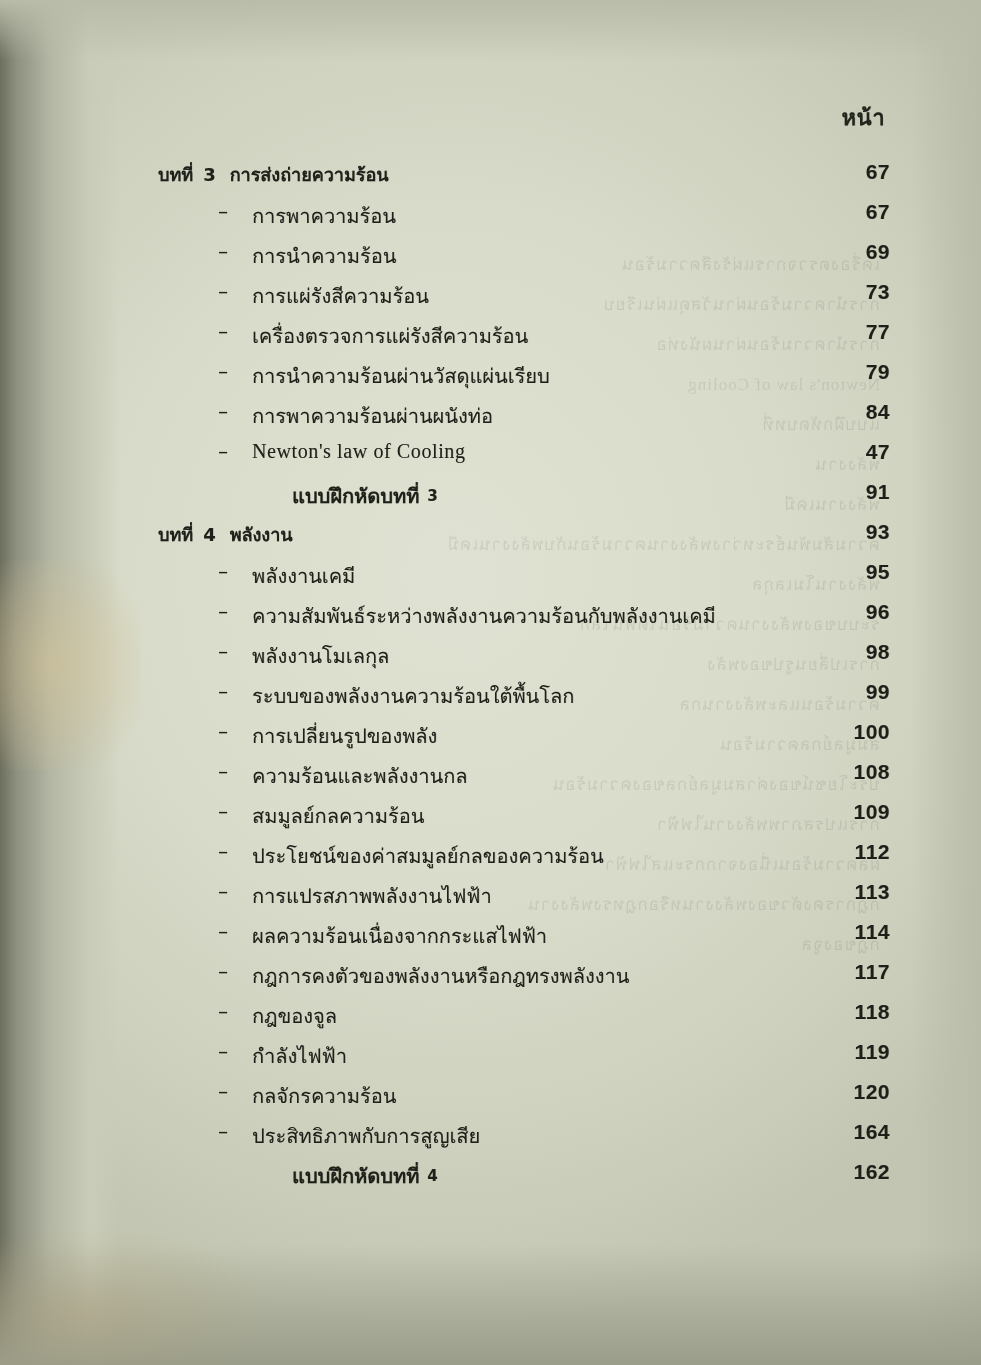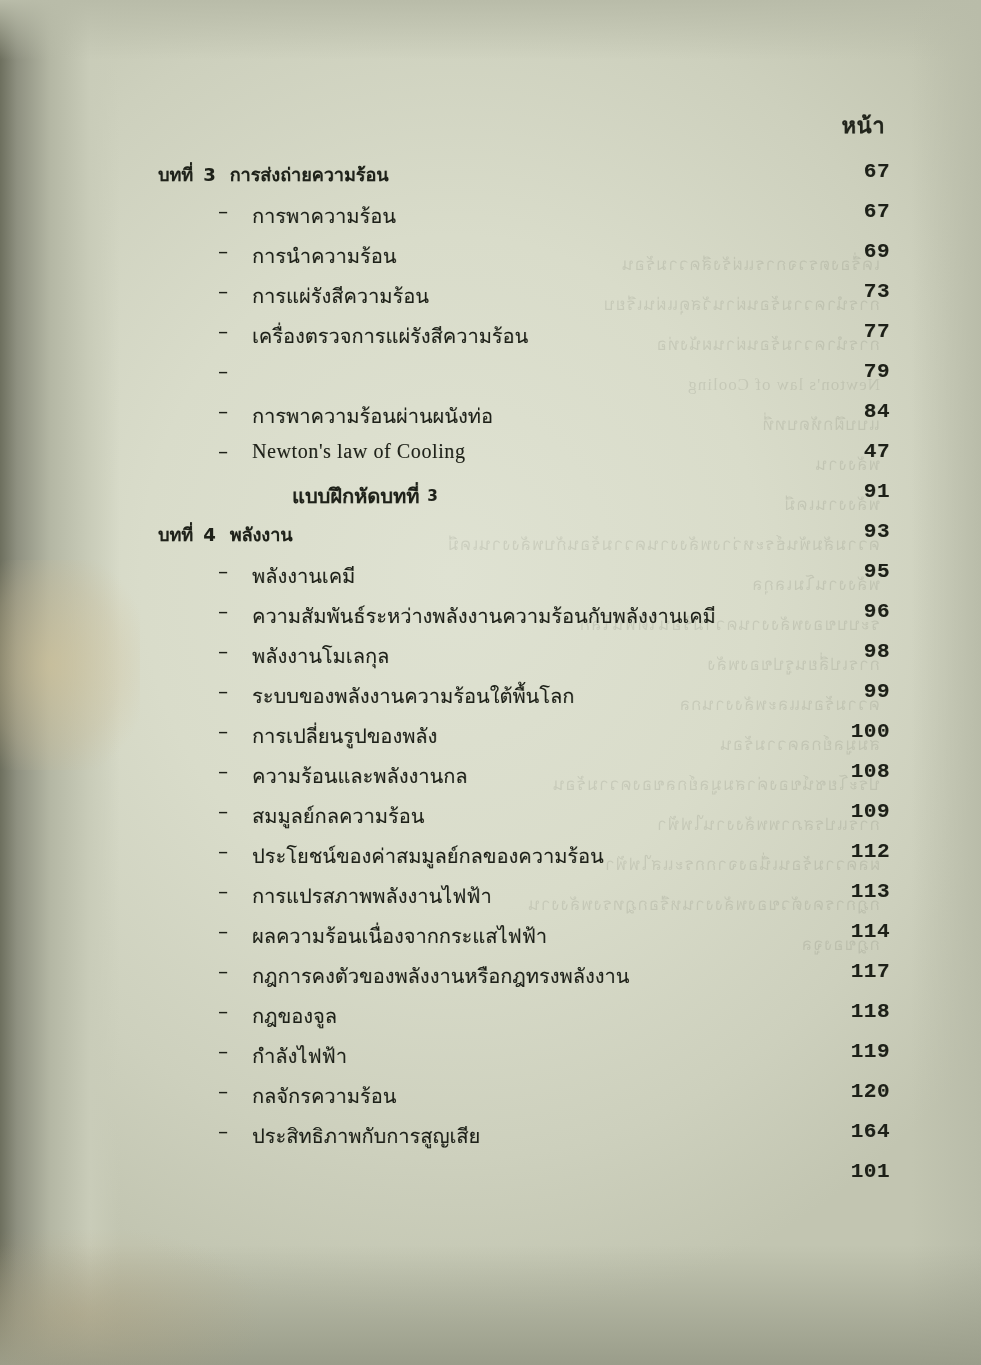--- a/index.html
+++ b/index.html
@@ -83,21 +83,21 @@
   #content {
     position: absolute;
     left: 0; top: 0;
     width: 981px; height: 1365px;
     color: #22251c;
   }
 
   .toc-head {
     position: absolute;
     right: 96px;
-    top: 108px;
+    top: 100px;
     font-family: "DejaVu Sans", "Liberation Sans", sans-serif;
     font-weight: bold;
     font-size: 22px;
     letter-spacing: 0.5px;
   }
 
   .rows {
     position: absolute;
     left: 150px;
     top: 160px;
@@ -113,21 +113,21 @@
 
   .label {
     font-family: "DejaVu Sans", "Liberation Sans", sans-serif;
     font-size: 20px;
     color: #1e2119;
     white-space: nowrap;
   }
   .page-no {
     position: absolute;
     right: 0;
-    font-family: Liberation Mono, monospace;
+    font-family: Liberation Sans, sans-serif;
     font-weight: bold;
     font-size: 21px;
     letter-spacing: 0.5px;
     color: #1d2018;
     text-align: right;
     width: 70px;
   }
 
   
   .row.chapter .label {
@@ -223,21 +223,21 @@
         </div>
         <div class="row entry">
           <div class="label"><span class="dash">–</span><span>การแผ่รังสีความร้อน</span></div>
           <div class="page-no">73</div>
         </div>
         <div class="row entry">
           <div class="label"><span class="dash">–</span><span>เครื่องตรวจการแผ่รังสีความร้อน</span></div>
           <div class="page-no">77</div>
         </div>
         <div class="row entry">
-          <div class="label"><span class="dash">–</span></div>
+          <div class="label"><span class="dash">–</span><span>การนำความร้อนผ่านวัสดุแผ่นเรียบ</span></div>
           <div class="page-no">79</div>
         </div>
         <div class="row entry">
           <div class="label"><span class="dash">–</span><span>การพาความร้อนผ่านผนังท่อ</span></div>
           <div class="page-no">84</div>
         </div>
         <div class="row entry latin">
           <div class="label"><span class="dash">–</span><span>Newton's law of Cooling</span></div>
           <div class="page-no">47</div>
         </div>
@@ -303,17 +303,18 @@
         </div>
         <div class="row entry">
           <div class="label"><span class="dash">–</span><span>กลจักรความร้อน</span></div>
           <div class="page-no">120</div>
         </div>
         <div class="row entry">
           <div class="label"><span class="dash">–</span><span>ประสิทธิภาพกับการสูญเสีย</span></div>
           <div class="page-no">164</div>
         </div>
         <div class="row exercise">
-          <div class="page-no">101</div>
+          <div class="label"><span>แบบฝึกหัดบทที่</span><span class="ex-num">4</span></div>
+          <div class="page-no">162</div>
         </div>
       </div>
   </div>
 </div>
 
 </body></html>

